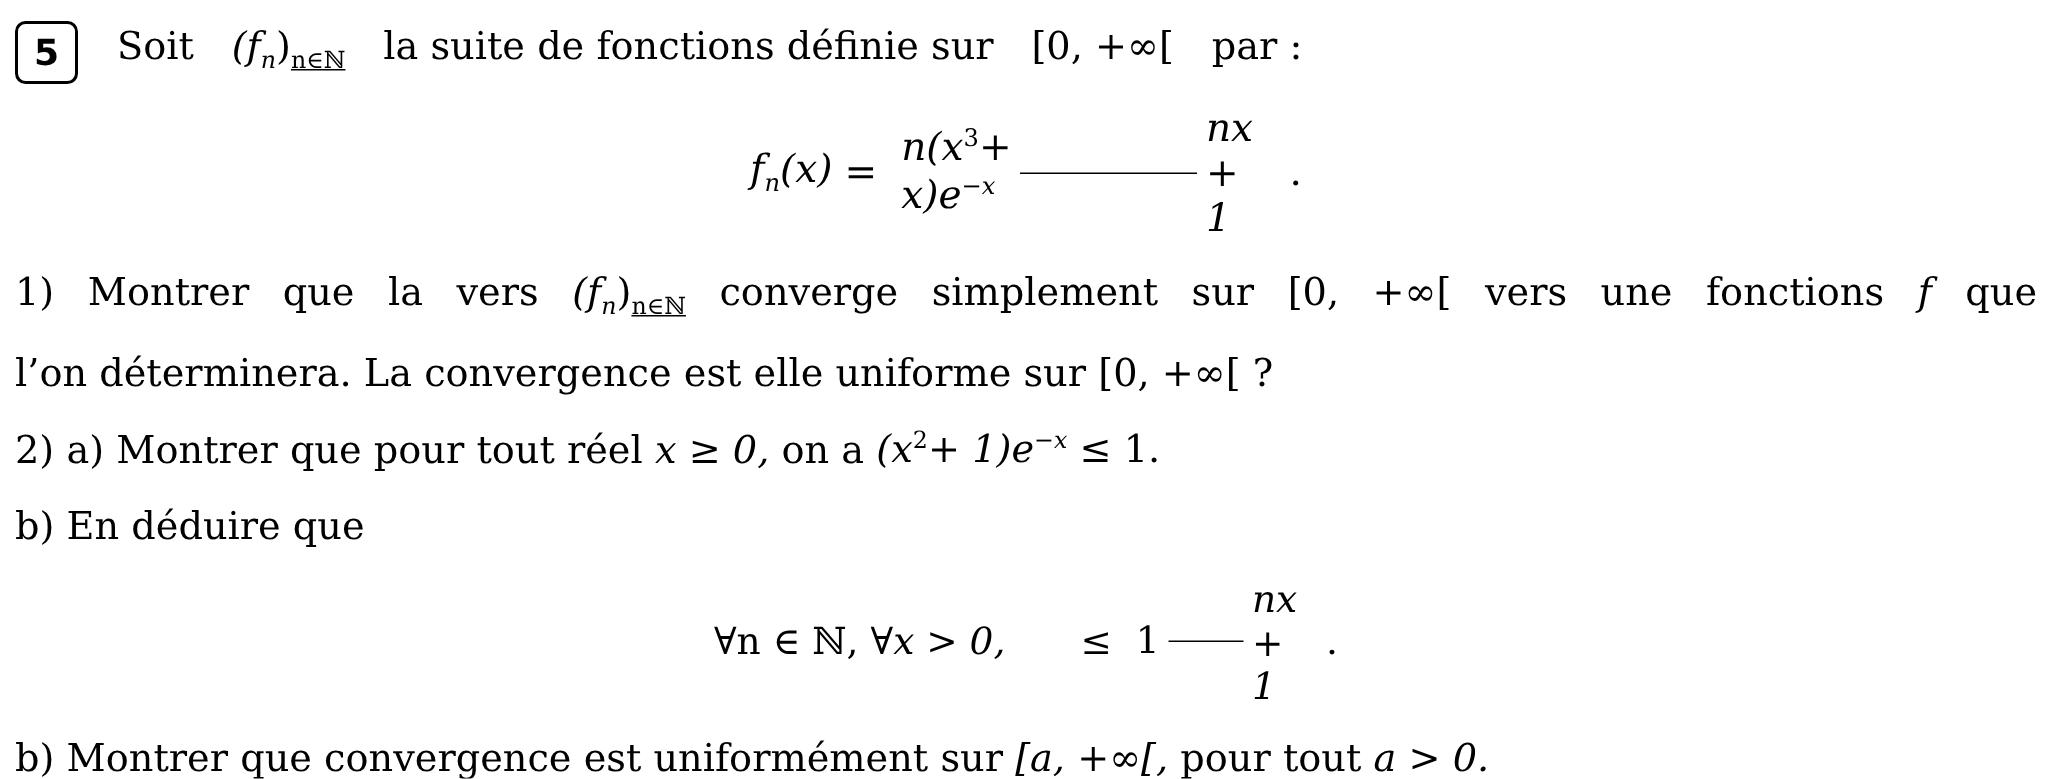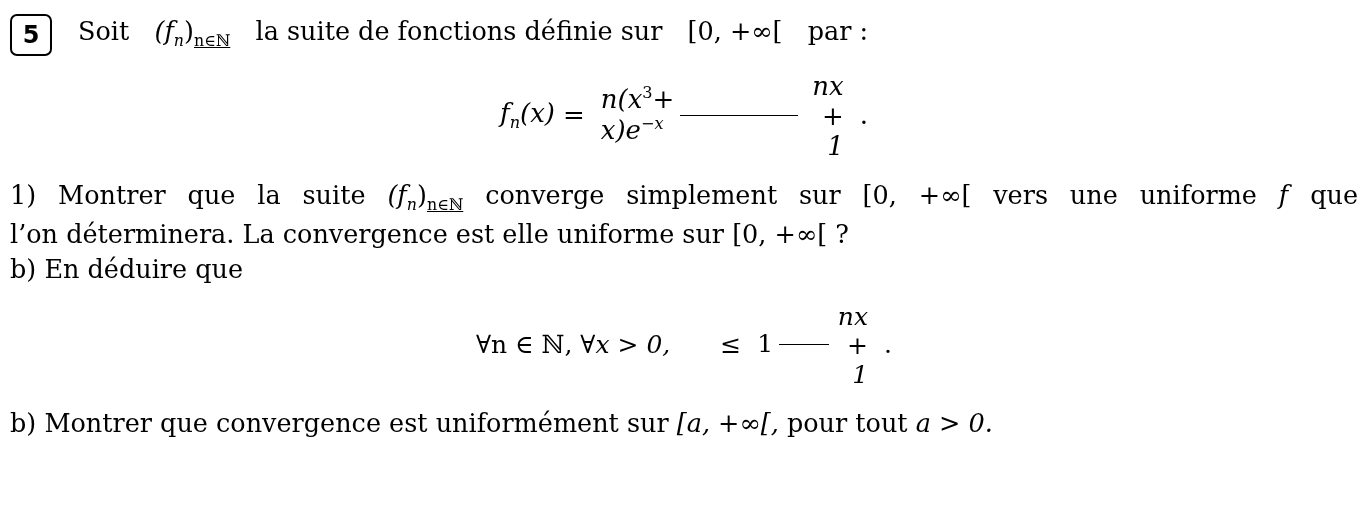--- a/index.html
+++ b/index.html
@@ -75,31 +75,31 @@
     flex-direction: row;
     align-items: center;
     vertical-align: middle;
     margin: 0 2px;
   }
   .frac .num { padding: 0 6px 2px 6px; }
   .frac .bar {
     width: 100%;
     border-top: 1.6px solid #000;
   }
-  .frac .den { padding: 2px 6px 0 6px; text-align: right; }
+  .frac .den { padding: 2px 6px 0 6px; }
 
   
   .para {
     font-size: 25.5px;
     line-height: 1.3;
     margin: 0;
     text-align: justify;
   }
   .para.jq { text-align: justify; text-align-last: justify; }
-  .para + .para { margin-top: 2px; }
+  .para + .para { margin-top: 18px; }
   .block-1 { margin-top: 16px; }
   .nowrap { white-space: nowrap; }
 
   .display-eq2 {
     display: flex;
     justify-content: center;
     align-items: center;
     margin: 14px 0 14px 0;
     font-size: 25px;
   }
@@ -137,34 +137,41 @@
         <span class="num"><span class="mi">n</span><span class="mi">(x</span><sup class="sm">3</sup><span class="mi">+ x)e</span><sup class="sm mi" style="font-style:italic">−x</sup></span>
         <span class="bar"></span>
         <span class="den mi">nx + 1</span>
       </span>
       <span class="mo">.</span>
     </div>
   </div>
 
   <p class="para jq block-1">
     <span>1)</span>
-    <span>Montrer que la suite</span>
+    <span>Montrer que la vers</span>
     <span class="nowrap"><span class="mi">(f</span><sub class="sm">n</sub><span class="mo">)</span><sub class="sm bb" style="font-style:normal">n∈ℕ</sub></span>
     <span>converge simplement sur</span>
     <span class="mn nowrap">[0, +∞[</span>
-    <span>vers une uniforme</span>
+    <span>vers une fonctions</span>
     <span class="mi">f</span>
     <span>que</span>
   </p>
   <p class="para">
     <span>l’on déterminera. La convergence est elle uniforme sur</span>
     <span class="mn nowrap">[0, +∞[</span>
     <span>?</span>
   </p>
 
+  <p class="para">
+    <span>2) a)</span>
+    <span>Montrer que pour tout réel</span>
+    <span class="mi nowrap">x ≥ 0,</span>
+    <span>on a</span>
+    <span class="nowrap"><span class="mi">(x</span><sup class="sm">2</sup><span class="mi">+ 1)e</span><sup class="sm mi" style="font-style:italic">−x</sup> <span class="mn">≤ 1.</span></span>
+  </p>
 
   <p class="para">
     <span>b)</span>
     <span>En déduire que</span>
   </p>
 
   <div class="display-eq2">
     <div class="eq-inner">
       <span class="mn">∀n ∈ ℕ,</span>
       <span class="mi">∀x &gt; 0,</span>

